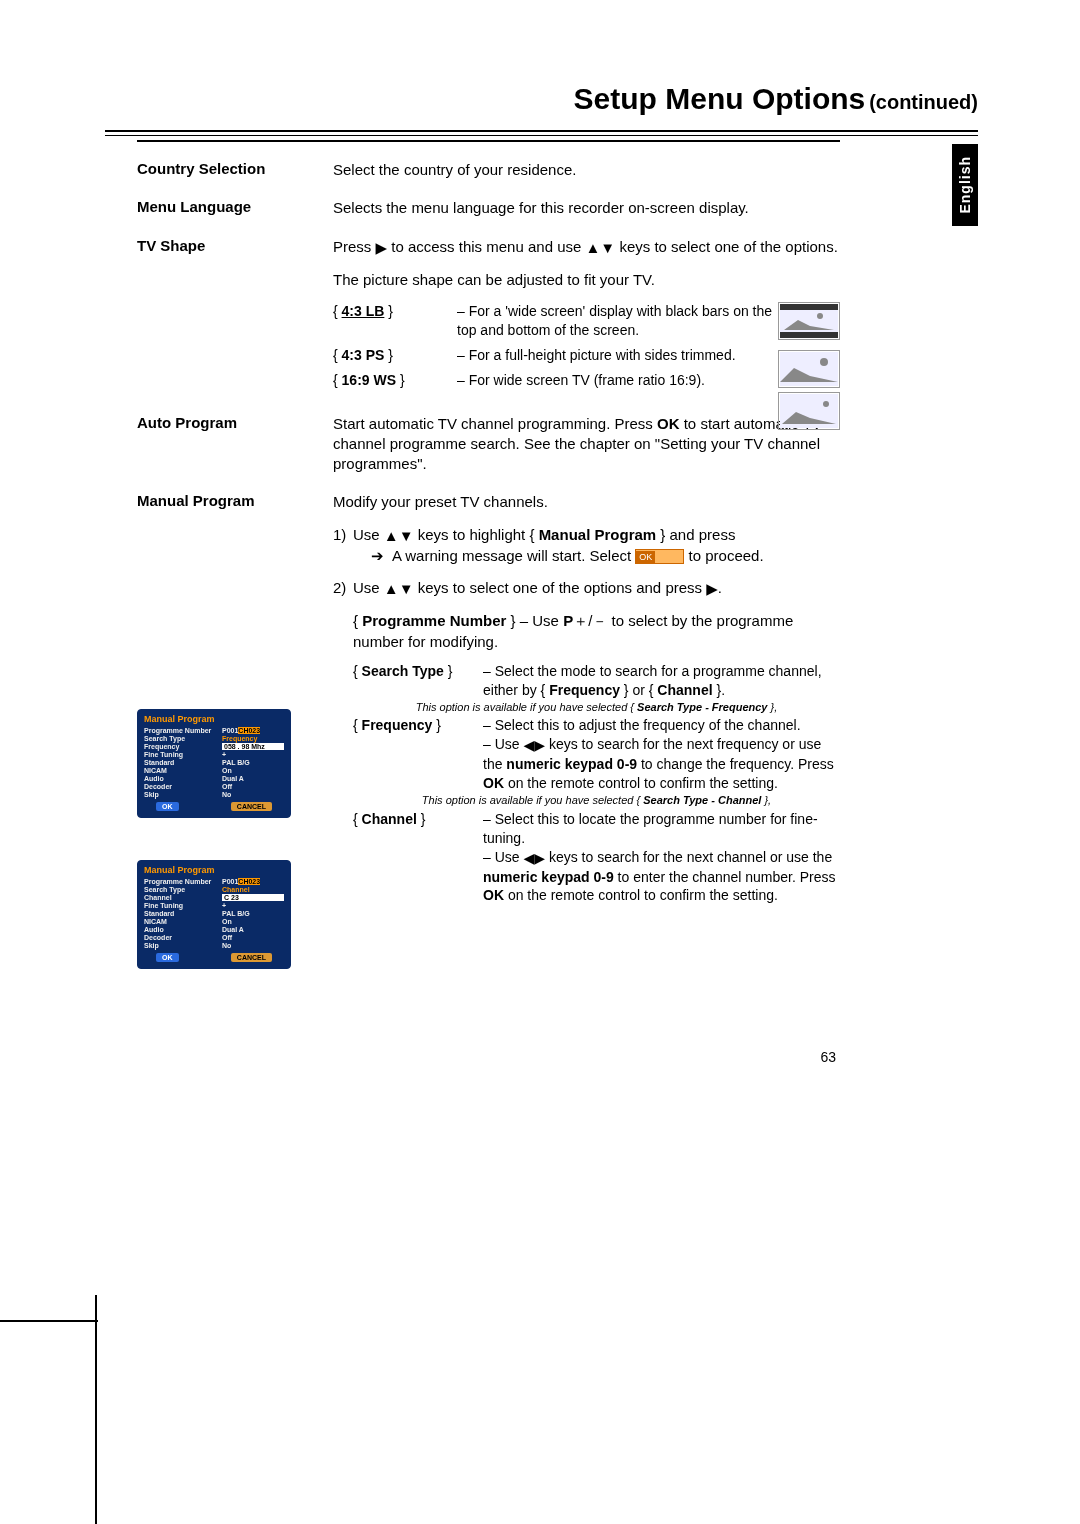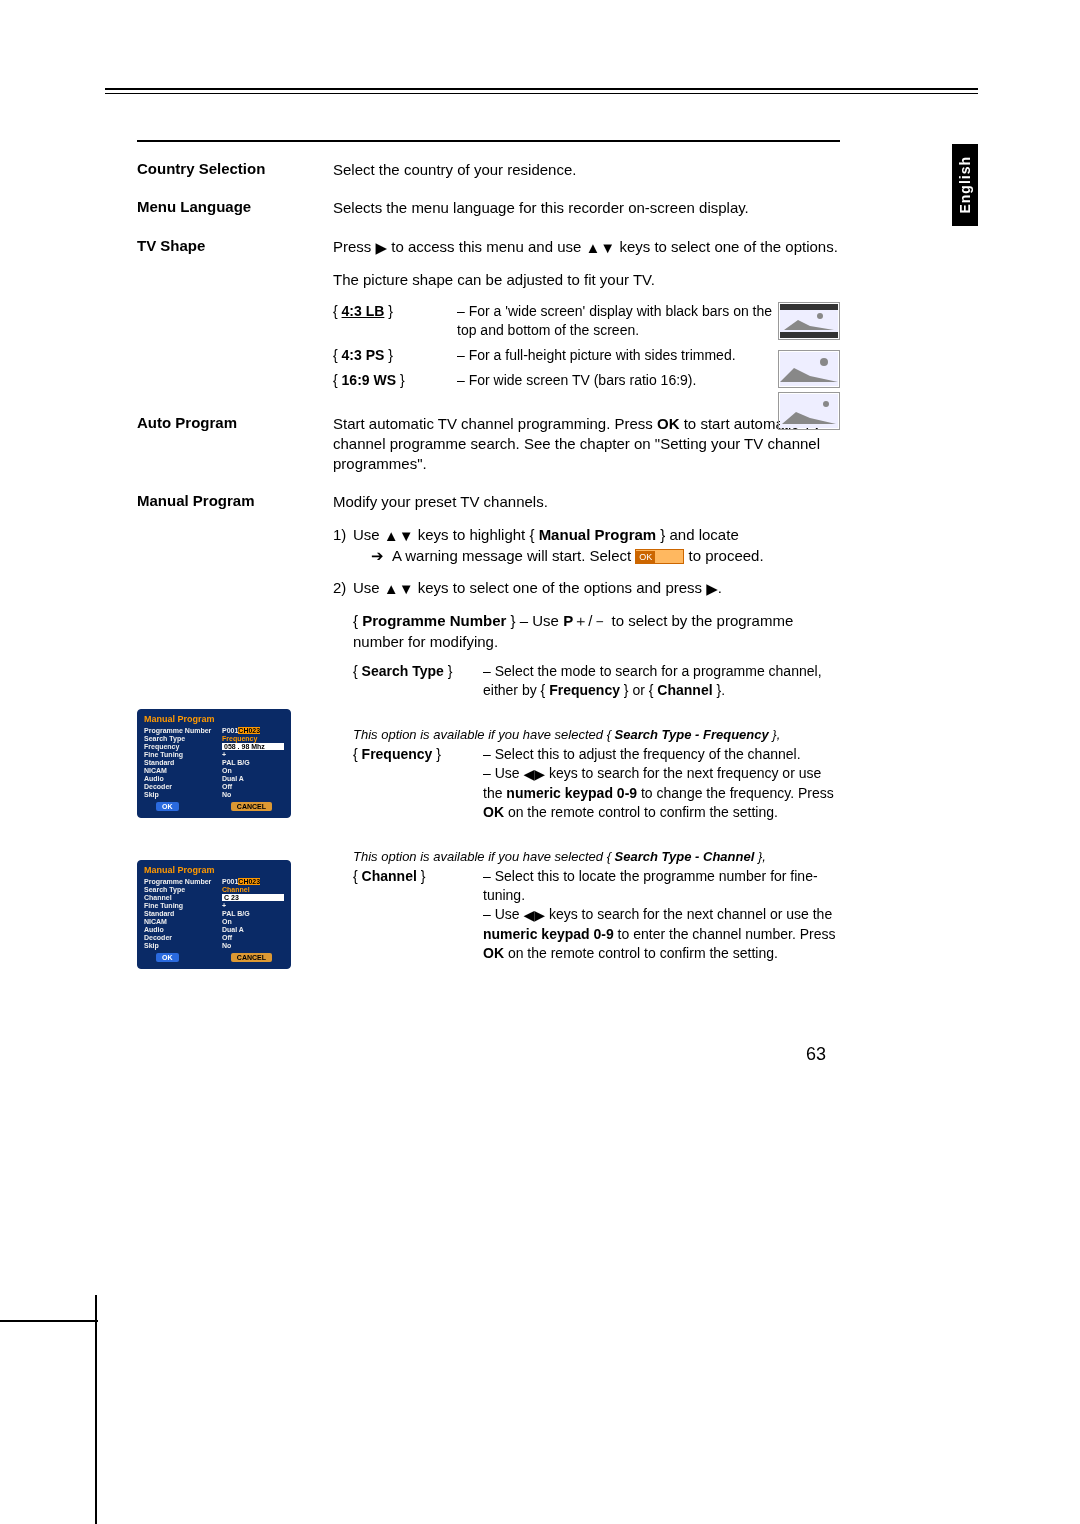--- a/index.html
+++ b/index.html
@@ -28,44 +28,48 @@
   .opt-wrap { position: relative; }
   .ok-pill { display: inline-block; border: 1px solid #c60; background: #ffb860; padding: 0 4px; font-size: 10px; vertical-align: 1px; }
   .ok-pill-inner { display: inline-block; background: #c60; color: #fff; font-size: 9px; padding: 0 3px; margin-left: -4px; margin-right: 24px; }
   .step { display: flex; margin-bottom: 12px; }
   .step-num { width: 20px; flex-shrink: 0; }
   .step-body { flex: 1; }
   .indent-arrow { padding-left: 18px; }
   .sub-opt { display: flex; margin-top: 10px; }
   .sub-key { width: 130px; flex-shrink: 0; font-size: 14px; }
   .sub-desc { flex: 1; font-size: 14px; }
-  .ital { font-style: italic; font-size: 13px; margin-top: 26px; }
+  .ital { font-style: italic; font-size: 11px; margin-top: 0; text-align: center; }
   b { font-weight: bold; }
   u { text-decoration: underline; }
   .osd { width: 154px; border: 1px solid #0a2a66; border-radius: 4px; background: #0a2a66; color: #eee; font-size: 7px; margin-top: 10px; padding: 4px 6px 6px 6px; }
   .osd-title { color: #f90; font-size: 9px; font-weight: bold; margin-bottom: 3px; }
   .osd-row { display: flex; justify-content: space-between; margin-bottom: 1px; }
   .osd-row .k { color: #eee; }
   .osd-row .v { color: #eee; width: 62px; }
   .osd-row .v.hl { background: #fff; color: #000; padding: 0 2px; }
   .osd-row .v.or { color: #f90; }
   .osd-btns { display: flex; justify-content: space-between; margin-top: 4px; padding: 0 12px; }
   .osd-btn { font-size: 7px; padding: 1px 6px; border-radius: 2px; }
   .osd-btn.ok { background: #2a6adf; color: #fff; }
   .osd-btn.cn { background: #d93; color: #000; }
-  .pagenum { position: absolute; right: 14px; bottom: -78px; font-size: 18px; }
+  .pagenum { position: absolute; right: 4px; bottom: -78px; font-size: 14px; }
   .crop-l { position: absolute; left: 95px; top: 1295px; width: 2px; height: 230px; background: #000; }
   .crop-b { position: absolute; left: 0; top: 1320px; width: 98px; height: 2px; background: #000; }
   .tvimg { width: 58px; height: 34px; }
 </style>
 </head>
 <body>
 
 <div class="page">
   <div class="inner">
+    <div class="title-row">
+      <span class="t1">Setup Menu Options</span>
+      <span class="t2">(continued)</span>
+    </div>
     <div class="dbl-rule"></div>
 
     <div class="english-tab">
       <span>English</span>
     </div>
 
     <div class="content">
       <div class="tbl-rule"></div>
 
       <div class="row">
@@ -105,21 +109,21 @@
               <div class="opt-img" style="top:48px">
                 <svg class="tvimg" viewBox="0 0 58 34">
                     <rect x="0" y="0" width="58" height="34" fill="#eef"></rect>
                     <path d="M0 30 L14 16 L30 24 L58 30 Z" fill="#888"></path>
                     <circle cx="44" cy="10" r="4" fill="#888"></circle>
                   </svg>
               </div>
             </div>
             <div class="opt-line">
               <div class="opt-key">{ <b>16:9 WS</b> }</div>
-              <div class="opt-desc">– For wide screen TV (bars ratio 16:9).</div>
+              <div class="opt-desc">– For wide screen TV (frame ratio 16:9).</div>
               <div class="opt-img" style="top:90px">
                 <svg class="tvimg" viewBox="0 0 58 34">
                     <rect x="0" y="0" width="58" height="34" fill="#eef"></rect>
                     <path d="M2 30 L16 18 L30 24 L56 30 Z" fill="#888"></path>
                     <circle cx="46" cy="10" r="3" fill="#888"></circle>
                   </svg>
               </div>
             </div>
           </div>
         </div>
@@ -222,21 +226,21 @@
                 <span class="osd-btn cn">CANCEL</span>
               </div>
             </div>
         </div>
         <div class="rcol">
           <p>Modify your preset TV channels.</p>
 
           <div class="step">
             <div class="step-num">1)</div>
             <div class="step-body">
-              <span>Use </span><span class="tri">▲▼</span><span> keys to highlight  { </span><b>Manual Program</b><span> } and locate</span>
+              <span>Use </span><span class="tri">▲▼</span><span> keys to highlight  { </span><b>Manual Program</b><span> } and press</span>
               <div class="indent-arrow">
                 <span>➔ &nbsp;</span><span>A warning message will start. Select </span><span class="ok-pill"><span class="ok-pill-inner">OK</span></span><span> to proceed.</span>
               </div>
             </div>
           </div>
 
           <div class="step">
             <div class="step-num">2)</div>
             <div class="step-body">
               <span>Use </span><span class="tri">▲▼</span><span> keys to select one of the options and press </span><span class="tri">▶</span><span>.</span>

